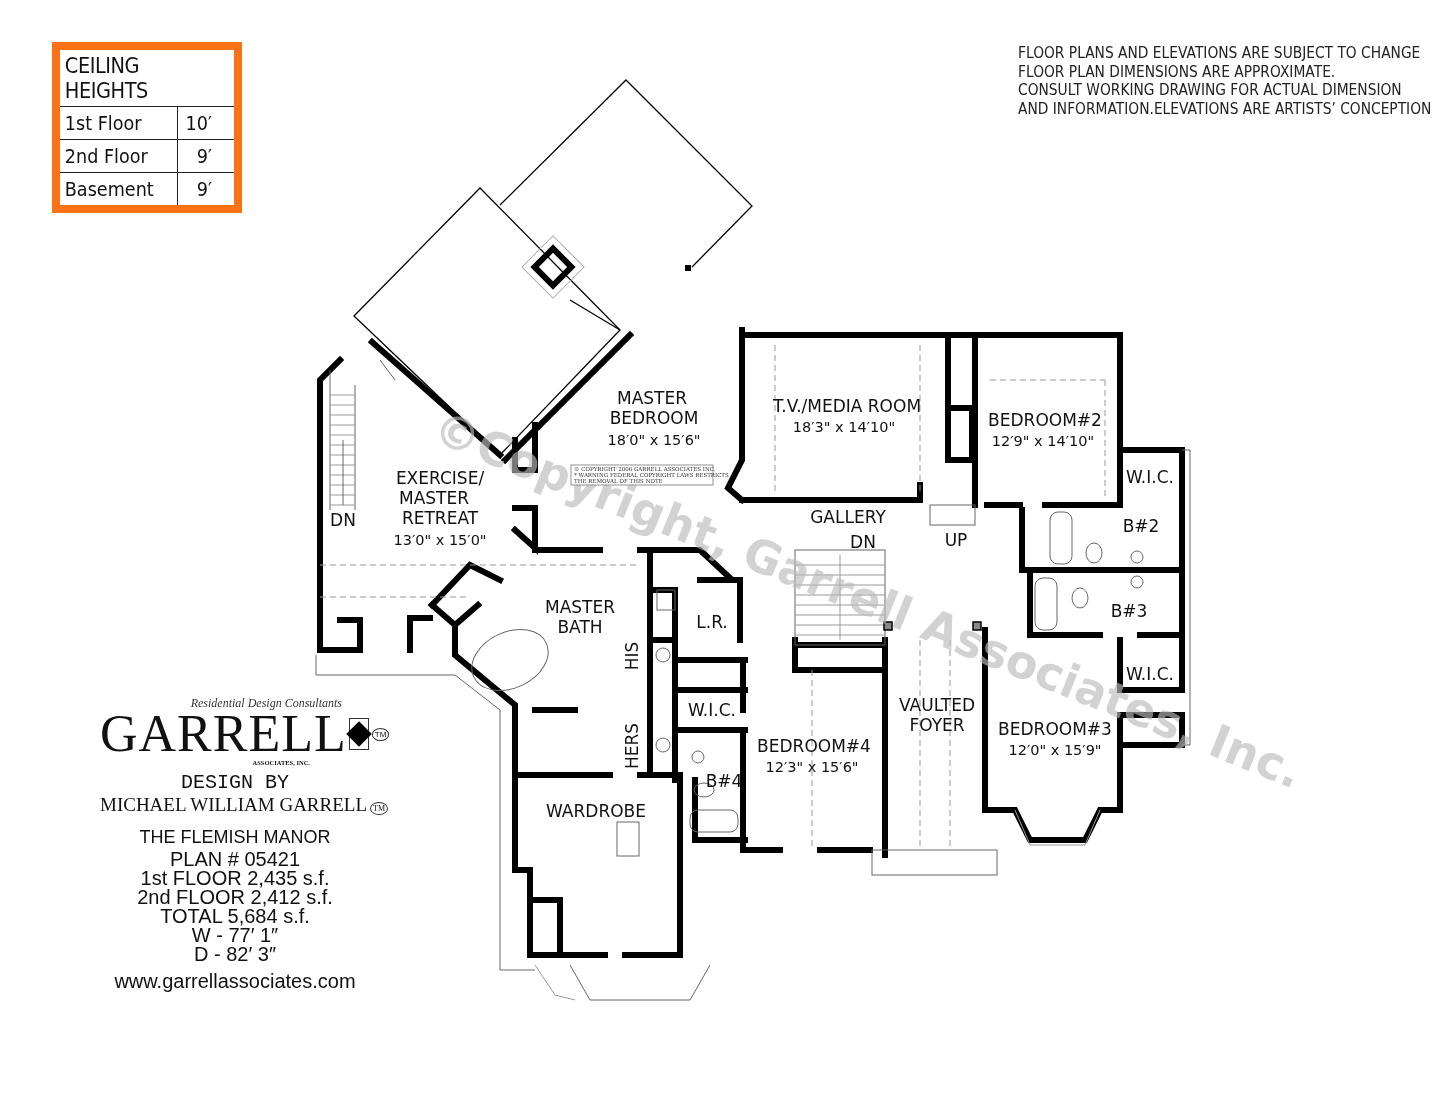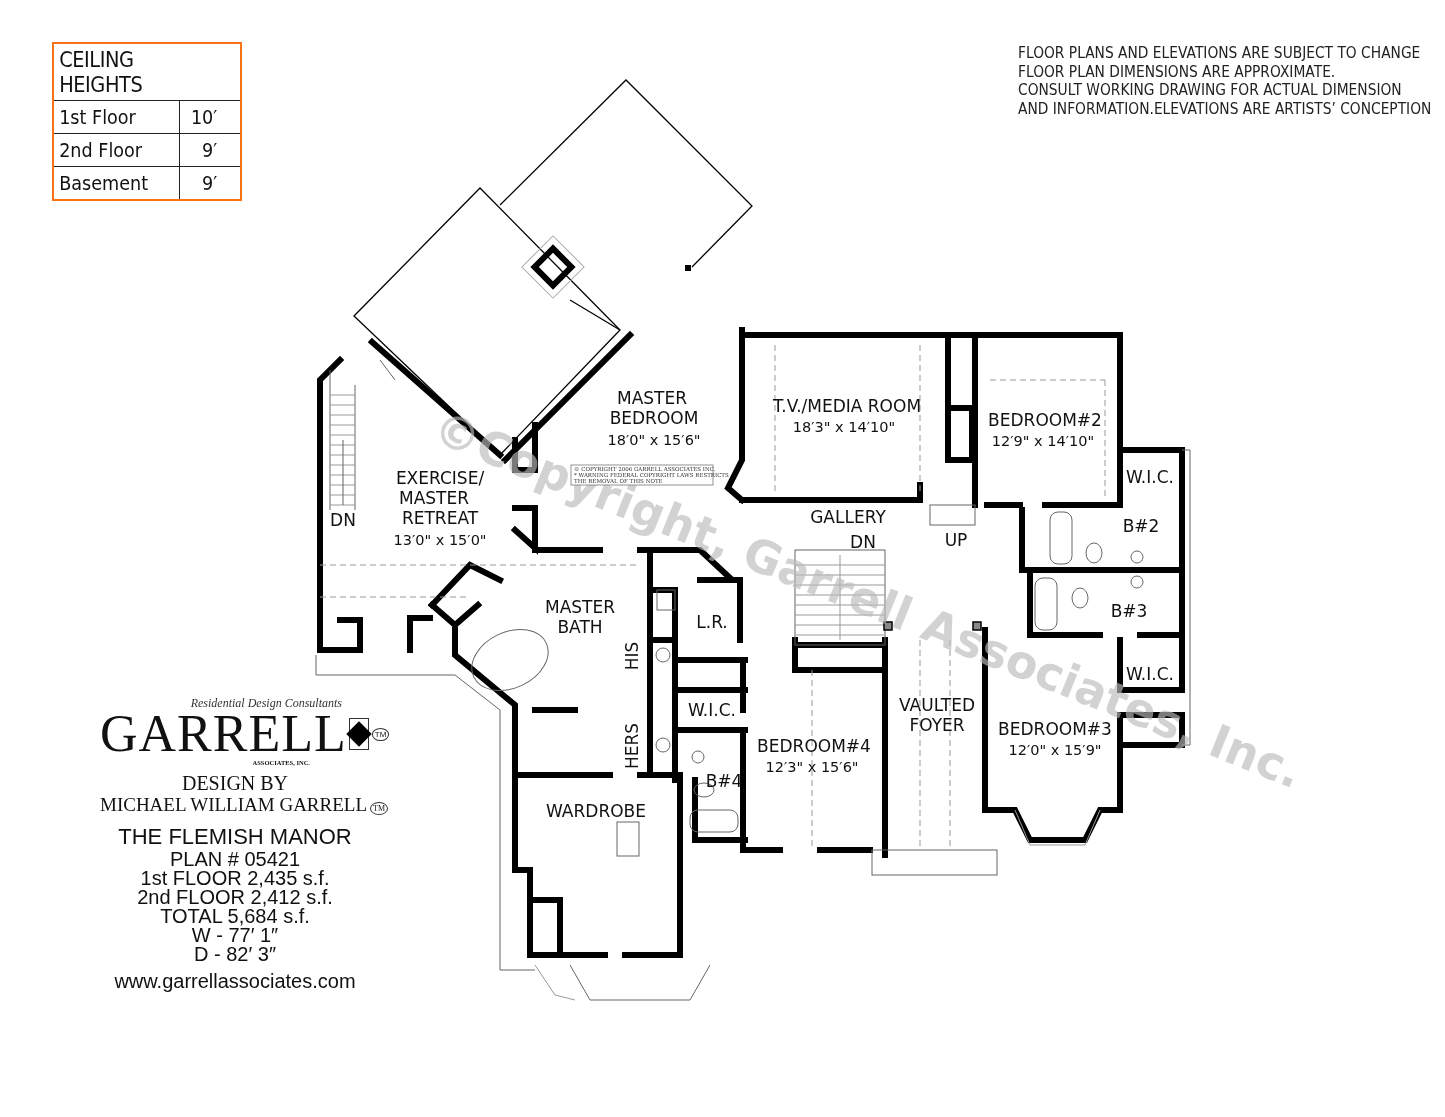--- a/index.html
+++ b/index.html
@@ -1,33 +1,33 @@
 <!DOCTYPE html>
 <html><head>
 <meta charset="utf-8">
 <style>
   html,body{margin:0;padding:0;background:#fff;}
   body{width:1445px;height:1117px;position:relative;overflow:hidden;font-family:"Liberation Sans",sans-serif;color:#111;}
-  .ceil{position:absolute;left:52px;top:42px;width:190px;border:2px solid #f97316;border-collapse:collapse;font-family:"DejaVu Sans",sans-serif;}
+  .ceil{position:absolute;left:52px;top:42px;width:190px;border:8px solid #f97316;border-collapse:collapse;font-family:"DejaVu Sans",sans-serif;}
   .ceil td{border:1.5px solid #222;font-size:20px;padding:2px 6px;height:28px;transform:scaleX(0.88);transform-origin:left center;}
   .ceil .title{font-size:22px;height:52px;letter-spacing:-0.5px;}
   .ceil .val{text-align:right;padding-right:18px;}
   .disclaimer{position:absolute;left:1018px;top:44px;font-family:"DejaVu Sans",sans-serif;font-size:15px;line-height:18.5px;color:#222;white-space:nowrap;}
   .disclaimer div{transform:scaleX(0.92);transform-origin:left;}
   .brand{position:absolute;left:100px;top:696px;width:270px;text-align:center;}
   .brand .tag{font-family:"Liberation Serif",serif;font-style:italic;font-weight:normal;font-size:12px;text-align:right;padding-right:28px;color:#333;}
   .brand .logo{display:flex;align-items:center;margin-top:0px;}
   .brand .logo .word{font-family:"Liberation Serif",serif;font-size:52px;letter-spacing:1px;line-height:46px;}
   .brand .logo .dia{width:30px;height:30px;border:1px solid #333;margin-left:2px;display:flex;align-items:center;justify-content:center;}
   .brand .logo .dia span{width:18px;height:18px;background:#000;transform:rotate(45deg);display:block;}
   .brand .logo .tm{font-size:8px;border:1px solid #333;border-radius:50%;padding:1px 2px;margin-left:3px;}
   .brand .assoc{font-family:"Liberation Serif",serif;font-size:6.5px;font-weight:bold;text-align:right;padding-right:60px;margin-top:2px;}
-  .brand .design{font-family:Liberation Serif, serif;font-size:20px;margin-top:6px;line-height:22px;}
+  .brand .design{font-family:Liberation Mono, monospace;font-size:20px;margin-top:6px;line-height:22px;}
   .brand .designer{font-family:"Liberation Serif",serif;font-size:19px;line-height:22px;white-space:nowrap;}
-  .brand .plan-name{font-family:"Liberation Sans",sans-serif;font-size:22px;margin-top:4px;line-height:26px;}
+  .brand .plan-name{font-family:"Liberation Sans",sans-serif;font-size:18px;margin-top:4px;line-height:26px;}
   .brand .stats div{font-family:Liberation Sans, sans-serif;font-size:20px;line-height:19px;}
   .brand .url{font-size:16.5px;margin-top:8px;}
   svg{position:absolute;left:0;top:0;}
   .lbl{font-family:"DejaVu Sans",sans-serif;font-size:17px;fill:#111;}
   .dim{font-family:"DejaVu Sans",sans-serif;font-size:14.5px;fill:#111;}
   .wm{font-family:"DejaVu Sans",sans-serif;font-size:46px;font-weight:bold;fill:#bbb;opacity:0.65;}
   .cp{font-family:"DejaVu Serif",serif;font-size:5.5px;fill:#333;}
 </style>
 </head>
 <body>

